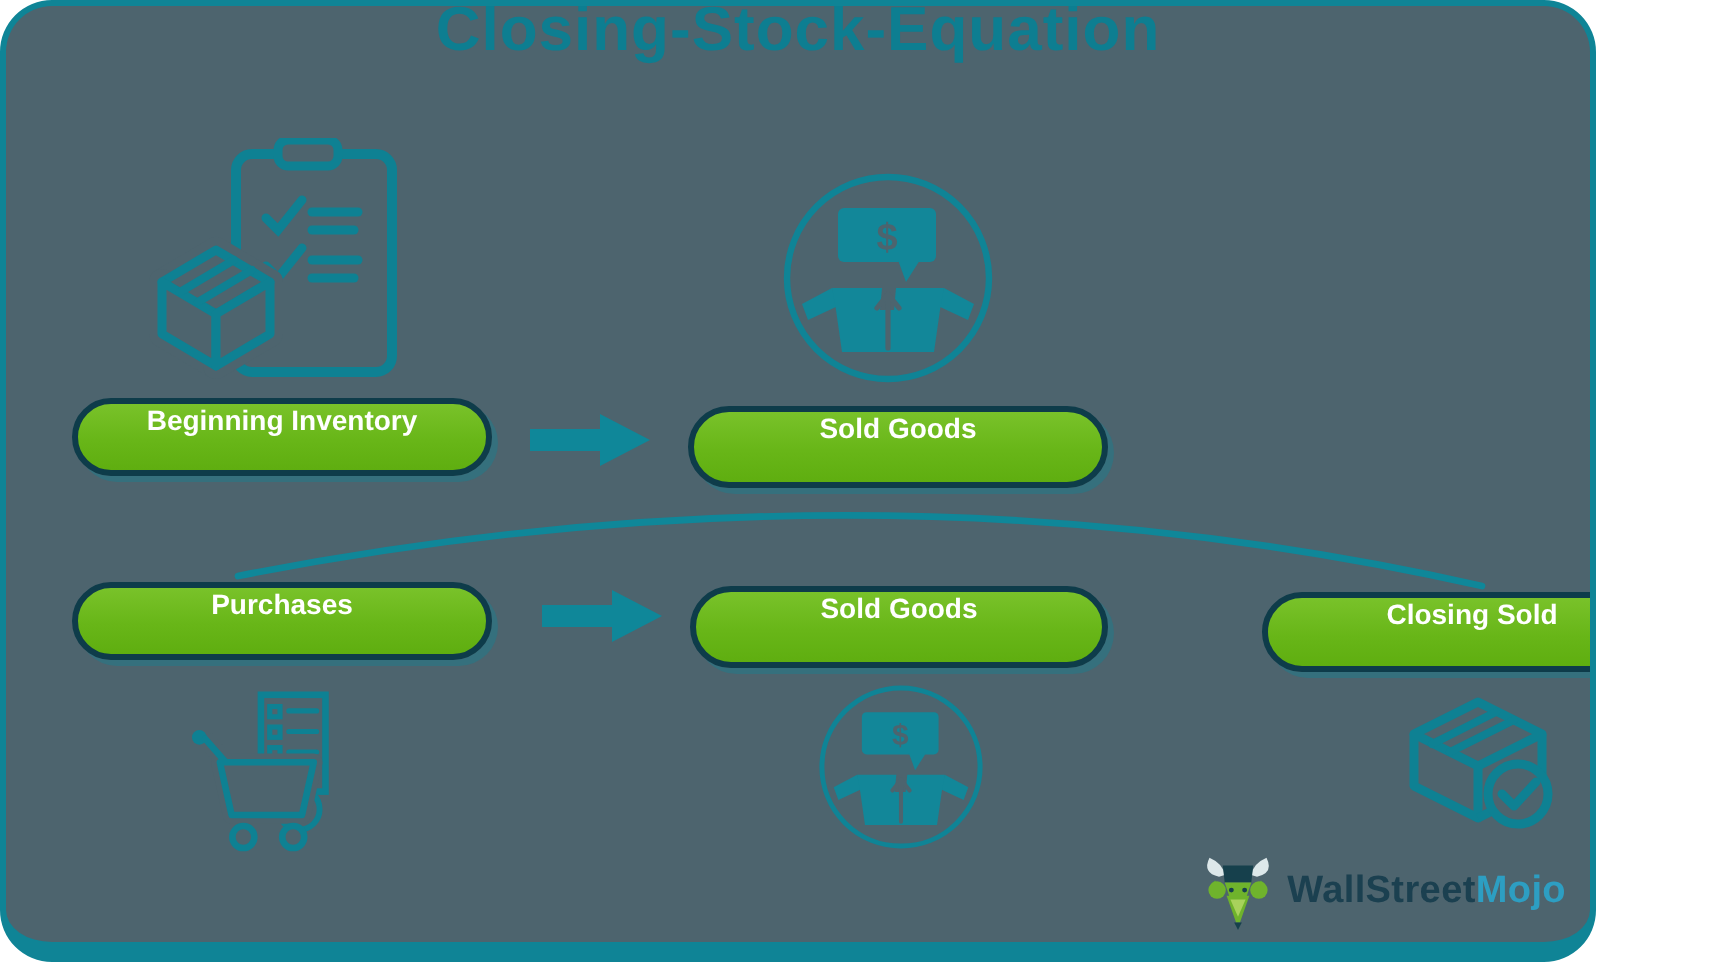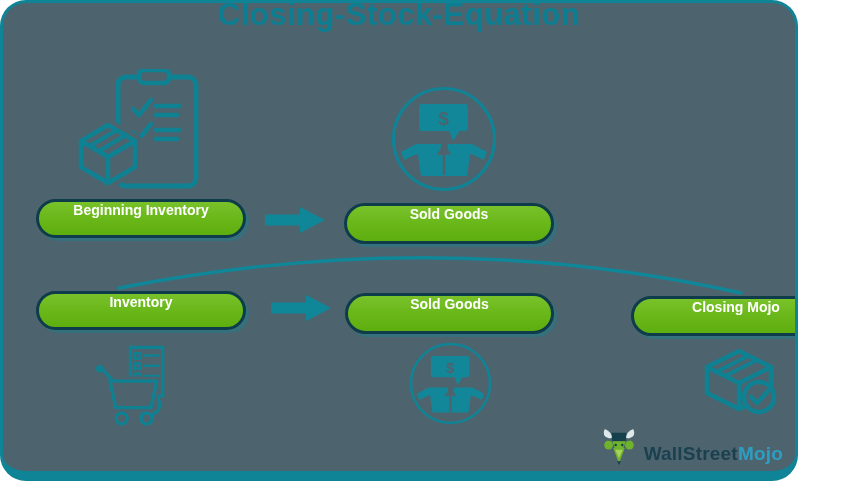--- a/index.html
+++ b/index.html
@@ -27,21 +27,21 @@
     display:flex; align-items:flex-start; justify-content:center;
     background:linear-gradient(180deg,#79c22a 0%, #68b618 55%, #5fae10 100%);
     border:3px solid #0e3c4a; border-radius:22px;
     box-shadow:3px 3px 0 rgba(15,132,150,0.38);
     color:#ffffff; font-weight:bold; font-size:14px;
     white-space:nowrap;
   }
   .abs { position:absolute; }
   .logo {
     position:absolute; right:12px; bottom:6px;
-    display:flex; align-items:flex-end; gap:6px;
+    display:flex; align-items:center; gap:6px;
   }
   .logo-text { font-size:19px; font-weight:bold; letter-spacing:0.2px; }
   .logo-part1 { color:#1b4050; }
   .logo-part2 { color:#2d9ec2; }
   svg { display:block; }
 </style>
 </head>
 <body>
 
 <div class="canvas">
@@ -105,30 +105,30 @@
       <span>Beginning Inventory</span>
     </div>
     <svg class="abs" style="left:262px;top:204px" width="60" height="26">
         <use href="#sym-arrow"></use>
       </svg>
     <div class="pill" style="left:341px;top:200px;width:210px;height:41px">
       <span>Sold Goods</span>
     </div>
 
     <div class="pill" style="left:33px;top:288px;width:210px;height:39px">
-      <span>Inventory</span>
+      <span>Purchases</span>
     </div>
     <svg class="abs" style="left:268px;top:292px" width="60" height="26">
         <use href="#sym-arrow"></use>
       </svg>
     <div class="pill" style="left:342px;top:290px;width:209px;height:41px">
       <span>Sold Goods</span>
     </div>
     <div class="pill" style="left:628px;top:293px;width:210px;height:40px">
-      <span>Closing Mojo</span>
+      <span>Closing Sold</span>
     </div>
 
     <svg class="abs" style="left:82px;top:340px" width="88" height="88" viewBox="0 0 120 120">
       <rect x="62" y="6" width="44" height="66" fill="none" stroke="#0e8193" stroke-width="4.5"></rect>
       <g stroke="#0e8193" stroke-width="3.5" stroke-linecap="round">
         <rect x="68" y="14" width="7" height="7" fill="none"></rect>
         <line x1="81" y1="17" x2="100" y2="17"></line>
         <rect x="68" y="28" width="7" height="7" fill="none"></rect>
         <line x1="81" y1="31" x2="100" y2="31"></line>
         <rect x="68" y="42" width="7" height="7" fill="none"></rect>

